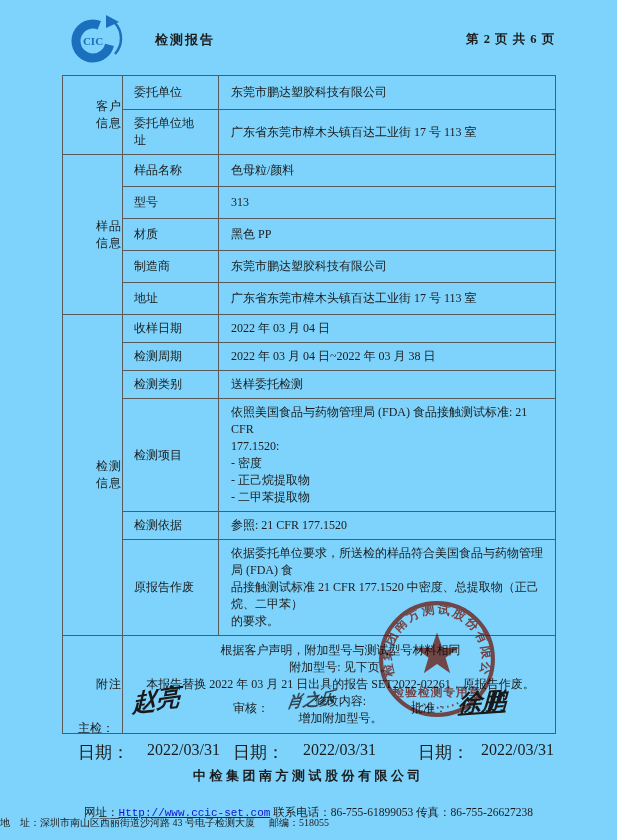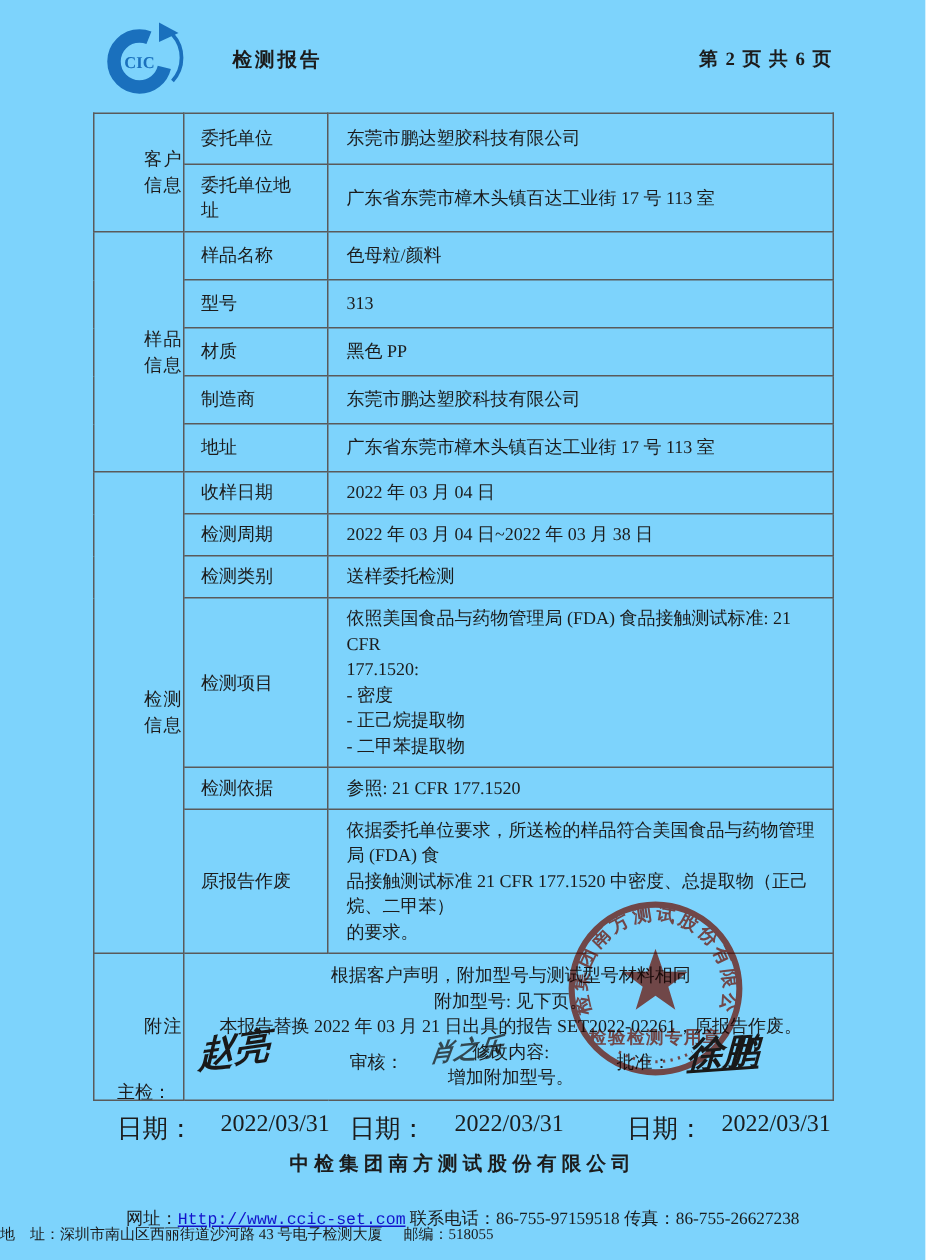--- a/index.html
+++ b/index.html
@@ -164,15 +164,15 @@
 
   <span class="dlabel" style="left:78px;">日期：</span>
   <span class="dval" style="left:147px;">2022/03/31</span>
   <span class="dlabel" style="left:233px;">日期：</span>
   <span class="dval" style="left:303px;">2022/03/31</span>
   <span class="dlabel" style="left:418px;">日期：</span>
   <span class="dval" style="left:481px;">2022/03/31</span>
 
   <div class="ft-company">中检集团南方测试股份有限公司</div>
   <div class="ft-line1"><span>地　址：</span><span>深圳市南山区西丽街道沙河路 43 号电子检测大厦</span><span class="gap"></span><span>邮编：518055</span></div>
-  <div class="ft-line2"><span>网址：</span><a class="ft-url" href="#">Http://www.ccic-set.com</a>&nbsp;<span>联系电话：86-755-97159518</span>&nbsp;<span>传真：86-755-26627238</span></div>
+  <div class="ft-line2"><span>网址：</span><a class="ft-url" href="#">Http://www.ccic-set.com</a>&nbsp;<span>联系电话：86-755-61899053</span>&nbsp;<span>传真：86-755-26627238</span></div>
 
 </div>
 
 </body></html>

